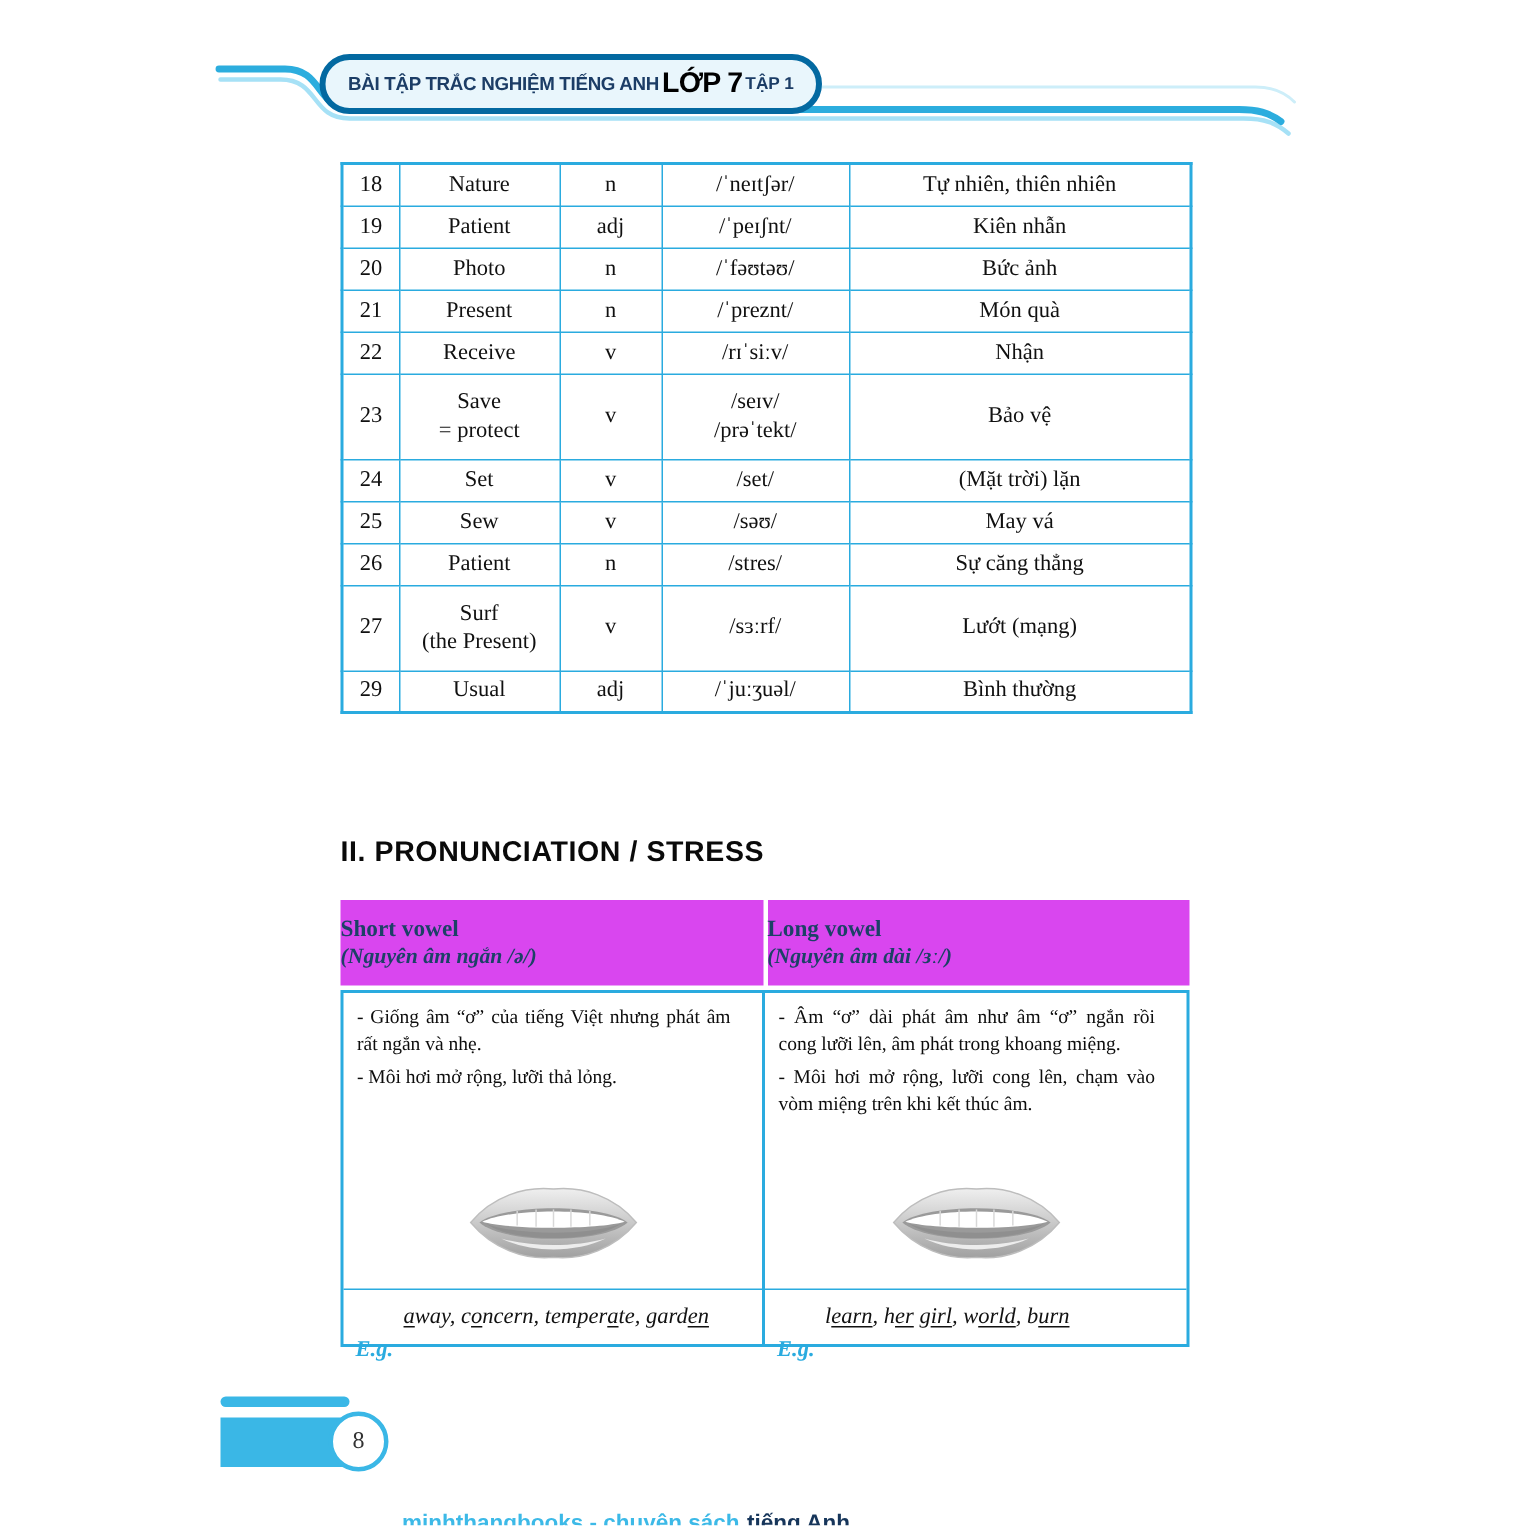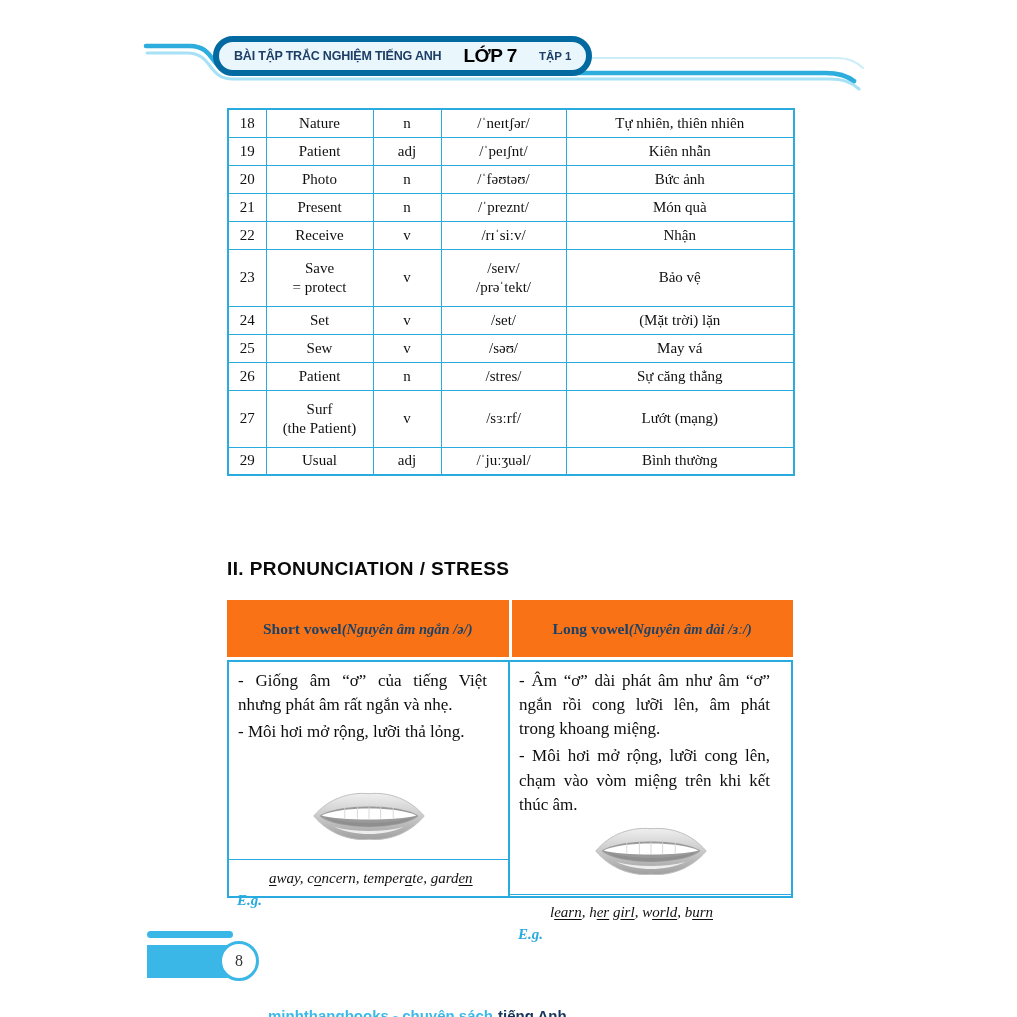--- a/index.html
+++ b/index.html
@@ -2,22 +2,22 @@
 <html><head>
 <meta charset="utf-8">
 <style>
   html,body{margin:0;padding:0;background:#fff;}
   #page{position:relative;width:1017px;height:1017px;background:#ffffff;overflow:hidden;
         font-family:"Liberation Serif", serif;color:#111;}
 
   
   .swoosh{position:absolute;left:0;top:0;}
   .pill{position:absolute;left:213px;top:36px;height:40px;box-sizing:border-box;
-        border:6px solid #0369a1;background:#e9f6fc;border-radius:21px;
-        display:flex;align-items:center;gap:22px;padding:0 15px;white-space:nowrap;z-index:3;}
+        border:4px solid #0369a1;background:#e9f6fc;border-radius:21px;
+        display:flex;align-items:center;gap:2px;padding:0 15px;white-space:nowrap;z-index:3;}
   .t-prefix{font-family:"Liberation Sans",sans-serif;font-weight:bold;font-size:12.5px;
         color:#1c3d66;letter-spacing:-0.2px;}
   .t-grade{font-family:"Liberation Sans",sans-serif;font-weight:bold;font-size:19px;
         color:#000000;letter-spacing:-0.5px;}
   .t-suffix{font-family:"Liberation Sans",sans-serif;font-weight:bold;font-size:11.5px;color:#1c3d66;}
 
   
   table.vocab{position:absolute;left:227px;top:108px;width:566px;border-collapse:collapse;
         table-layout:fixed;border:2px solid #2aabdf;}
   table.vocab td{border:1.6px solid #2aabdf;text-align:center;vertical-align:middle;
@@ -25,28 +25,28 @@
   tr.r-s{height:28px;}
   tr.r-d{height:57px;margin-left:37px;}
 
   
   .sec-title{position:absolute;left:227px;top:558px;font-family:"Liberation Sans",sans-serif;
         font-weight:bold;font-size:19px;color:#0a0a0a;letter-spacing:0.4px;}
 
   
   .pron{position:absolute;left:227px;top:600px;width:566px;}
   .pron-head{display:grid;grid-template-columns:1fr 1fr;gap:3px;}
-  .ph-cell{background:#f97316;height:57px;display:flex;
-        align-items:center;justify-content:center;color:#1c4166;}
+  .ph-cell{background:#d946ef;height:57px;display:flex;flex-direction:column;
+        align-items:flex-start;justify-content:center;color:#1c4166;}
   .ph-title{font-weight:bold;font-size:15.5px;}
   .ph-sub{font-weight:bold;font-style:italic;font-size:14.5px;margin-top:1px;}
   .pron-body{margin-top:3px;border:2px solid #2aabdf;display:grid;grid-template-columns:1fr 1fr;}
   .pb-col{display:flex;flex-direction:column;height:234px;box-sizing:border-box;}
   .pb-col.left{border-right:2px solid #2aabdf;}
-  .pb-notes{padding:7px 21px 0 9px;font-size:17px;line-height:1.42;text-align:justify;color:#0d0d0d;}
+  .pb-notes{padding:7px 21px 0 9px;font-size:13px;line-height:1.42;text-align:justify;color:#0d0d0d;}
   .pb-note{margin:0 0 3px 0;}
   .mouth-wrap{margin:auto auto 8px auto;}
   .pb-eg{border-top:1.6px solid #2aabdf;height:36px;display:flex;align-items:center;
         padding:0 8px;font-style:italic;font-size:15px;flex-shrink:0;white-space:nowrap;}
   .eg-label{color:#2aabdf;font-weight:bold;font-style:italic;margin-right:7px;margin-top:44px;}
   .eg-ex .u{text-decoration:underline;text-underline-offset:2px;}
 
   
   .footer-strip{position:absolute;left:147px;top:931px;width:86px;height:7px;background:#3ab7e6;border-radius:4px;}
   .footer-bar{position:absolute;left:147px;top:945px;width:98px;height:33px;background:#3ab7e6;}
@@ -197,21 +197,21 @@
           <td>
             <div>/stres/</div>
             <div></div>
           </td>
           <td>Sự căng thẳng</td>
         </tr>
       <tr class="r-d">
           <td>27</td>
           <td>
             <div>Surf</div>
-            <div>(the Patient)</div>
+            <div>(the Present)</div>
           </td>
           <td>v</td>
           <td>
             <div>/sɜːrf/</div>
             <div></div>
           </td>
           <td>Lướt (mạng)</td>
         </tr>
       <tr class="r-s">
           <td>29</td>

